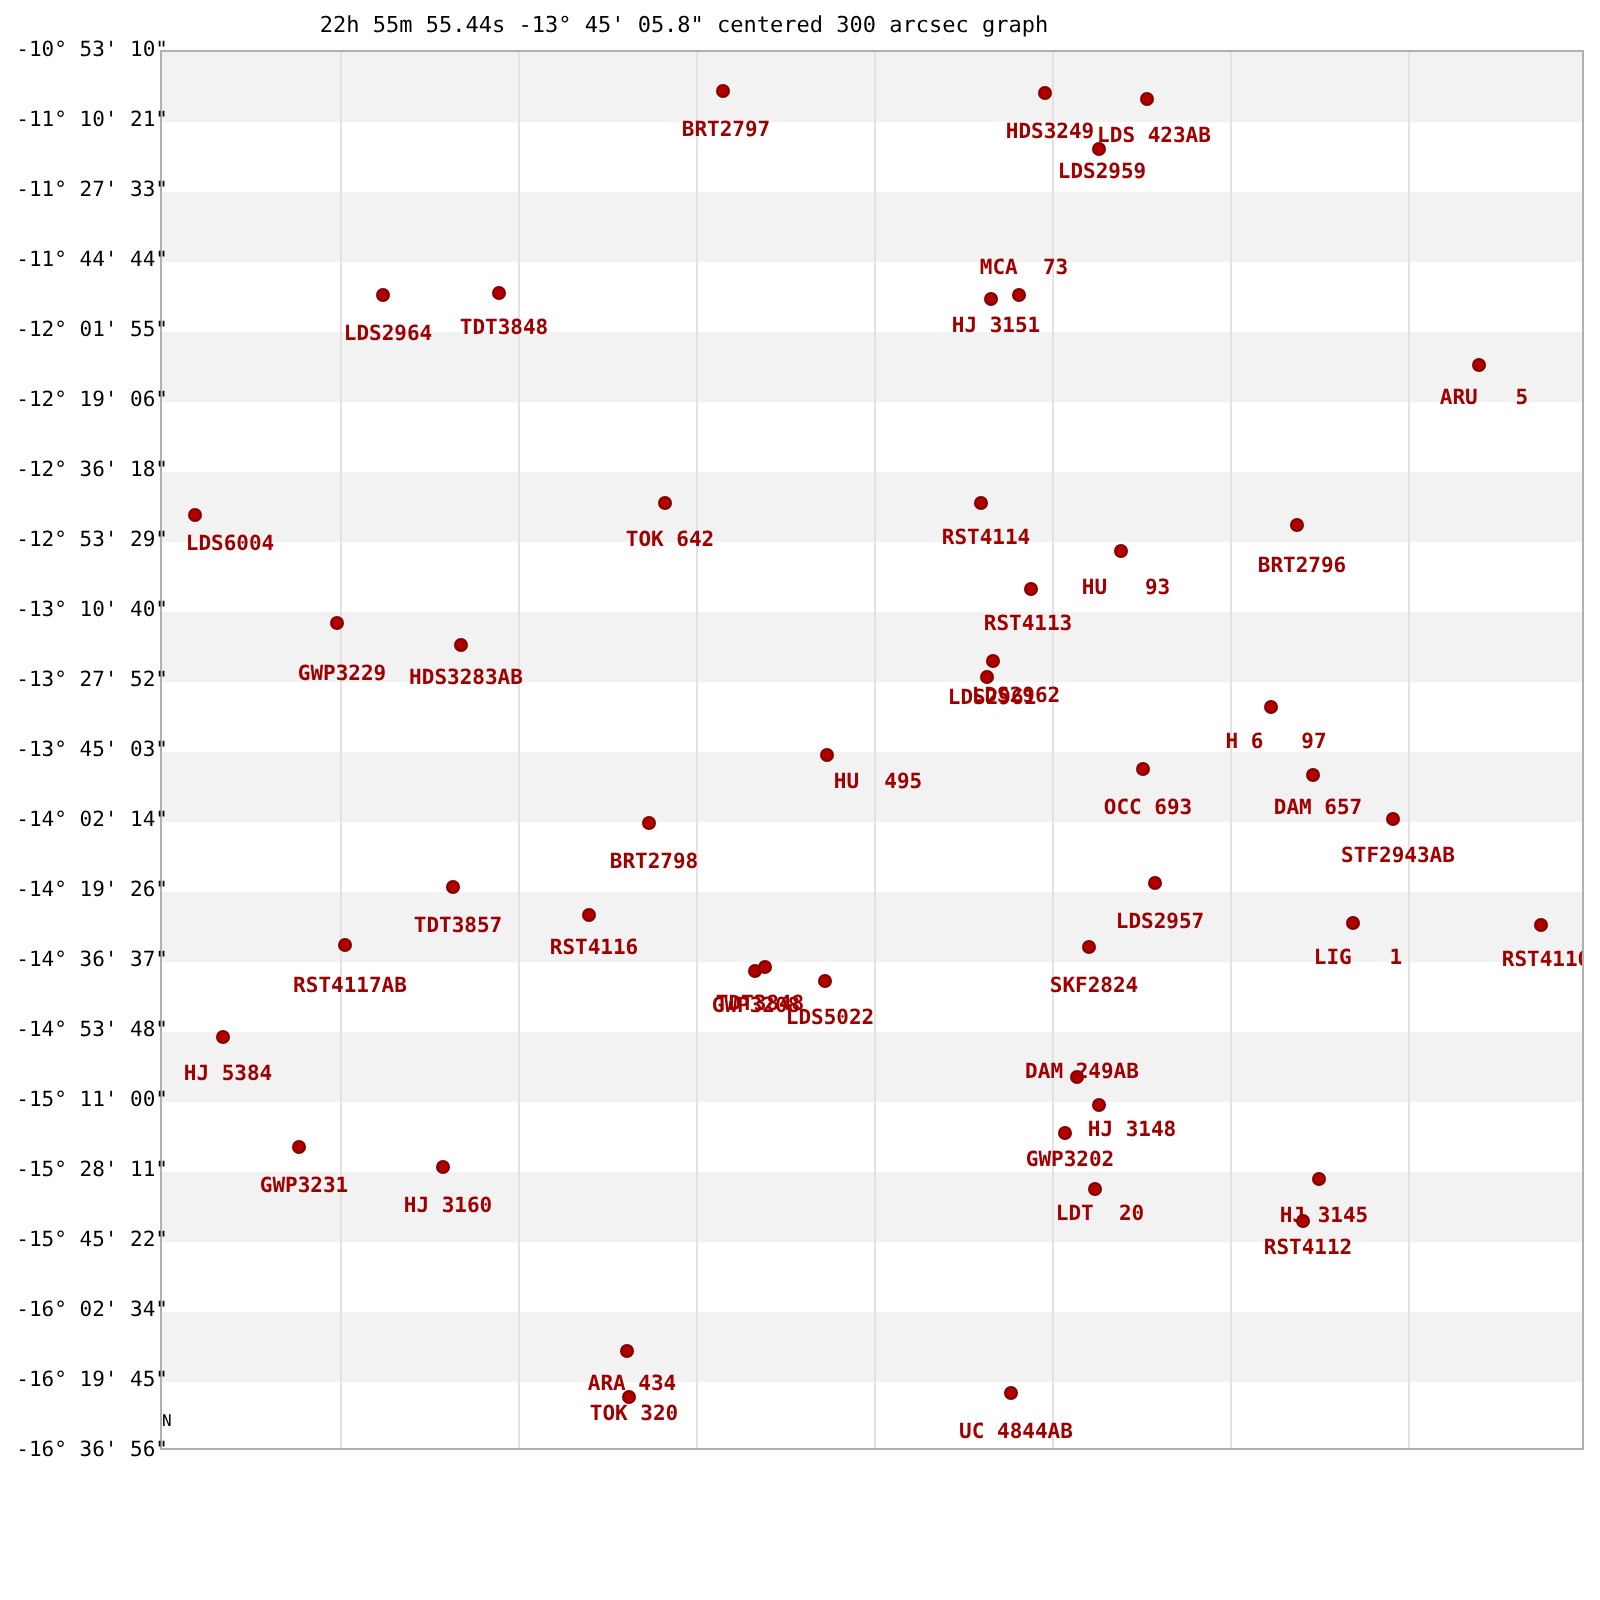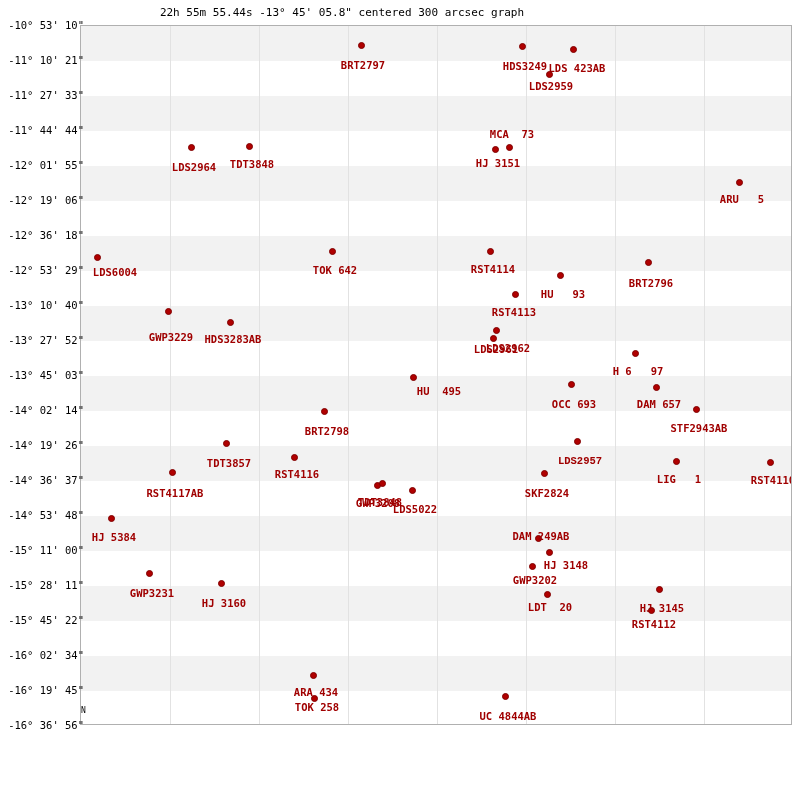--- a/index.html
+++ b/index.html
@@ -171,21 +171,21 @@
       <div class="slabel" style="left: 493px; top: 372px;">OCC 693</div>
       <div class="star" style="left: 575px; top: 361px;"></div>
       <div class="slabel" style="left: 578px; top: 372px;">DAM 657</div>
       <div class="star" style="left: 615px; top: 383px;"></div>
       <div class="slabel" style="left: 618px; top: 396px; text-align: right;">STF2943AB</div>
       <div class="star" style="left: 243px; top: 385px;"></div>
       <div class="slabel" style="left: 246px; top: 399px;">BRT2798</div>
       <div class="star" style="left: 145px; top: 417px;"></div>
       <div class="slabel" style="left: 148px; top: 431px;">TDT3857</div>
       <div class="star" style="left: 496px; top: 415px;"></div>
-      <div class="slabel" style="left: 499px; top: 429px; font-family: Liberation Mono, monospace;">LDS2957</div>
+      <div class="slabel" style="left: 499px; top: 429px;">LDS2957</div>
       <div class="star" style="left: 213px; top: 431px;"></div>
       <div class="slabel" style="left: 216px; top: 442px;">RST4116</div>
       <div class="star" style="left: 595px; top: 435px;"></div>
       <div class="slabel" style="left: 598px; top: 447px;">LIG   1</div>
       <div class="star" style="left: 689px; top: 436px;"></div>
       <div class="slabel" style="left: 692px; top: 448px;">RST4110</div>
       <div class="star" style="left: 91px; top: 446px;"></div>
       <div class="slabel" style="left: 94px; top: 461px;">RST4117AB</div>
       <div class="star" style="left: 463px; top: 447px;"></div>
       <div class="slabel" style="left: 466px; top: 461px;">SKF2824</div>
@@ -209,21 +209,21 @@
       <div class="slabel" style="left: 143px; top: 571px;">HJ 3160</div>
       <div class="star" style="left: 466px; top: 568px;"></div>
       <div class="slabel" style="left: 469px; top: 575px; text-align: center;">LDT  20</div>
       <div class="star" style="left: 578px; top: 563px;"></div>
       <div class="slabel" style="left: 581px; top: 576px;">HJ 3145</div>
       <div class="star" style="left: 570px; top: 584px;"></div>
       <div class="slabel" style="left: 573px; top: 592px;">RST4112</div>
       <div class="star" style="left: 232px; top: 649px;"></div>
       <div class="slabel" style="left: 235px; top: 660px;">ARA 434</div>
       <div class="star" style="left: 233px; top: 672px;"></div>
-      <div class="slabel" style="left: 236px; top: 675px;">TOK 258</div>
+      <div class="slabel" style="left: 236px; top: 675px;">TOK 320</div>
       <div class="star" style="left: 424px; top: 670px;"></div>
       <div class="slabel" style="left: 427px; top: 684px;">UC 4844AB</div>
     </div>
 
   <div id="yticks">
       <div class="ytick" style="top: 0px;">-10° 53' 10"</div>
       <div class="ytick" style="top: 35px;">-11° 10' 21"</div>
       <div class="ytick" style="top: 70px;">-11° 27' 33"</div>
       <div class="ytick" style="top: 105px;">-11° 44' 44"</div>
       <div class="ytick" style="top: 140px;">-12° 01' 55"</div>

